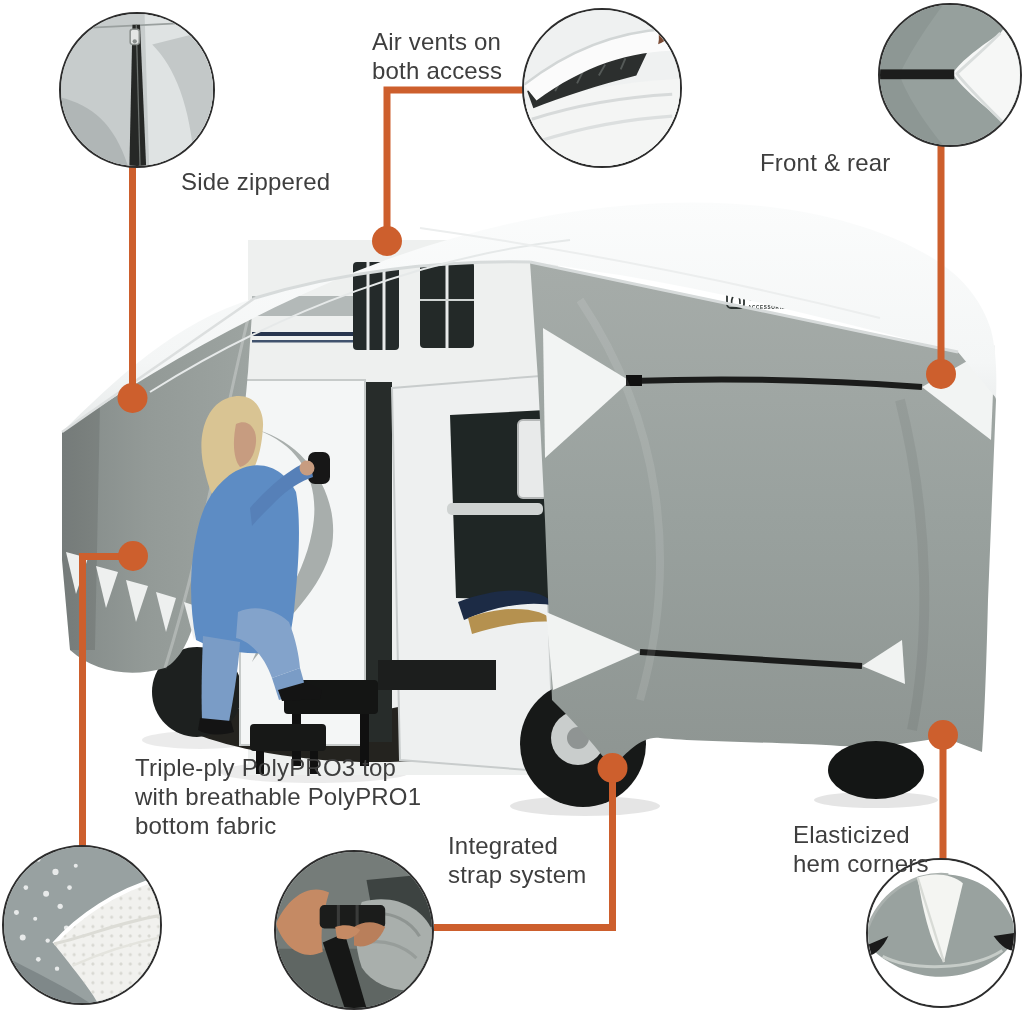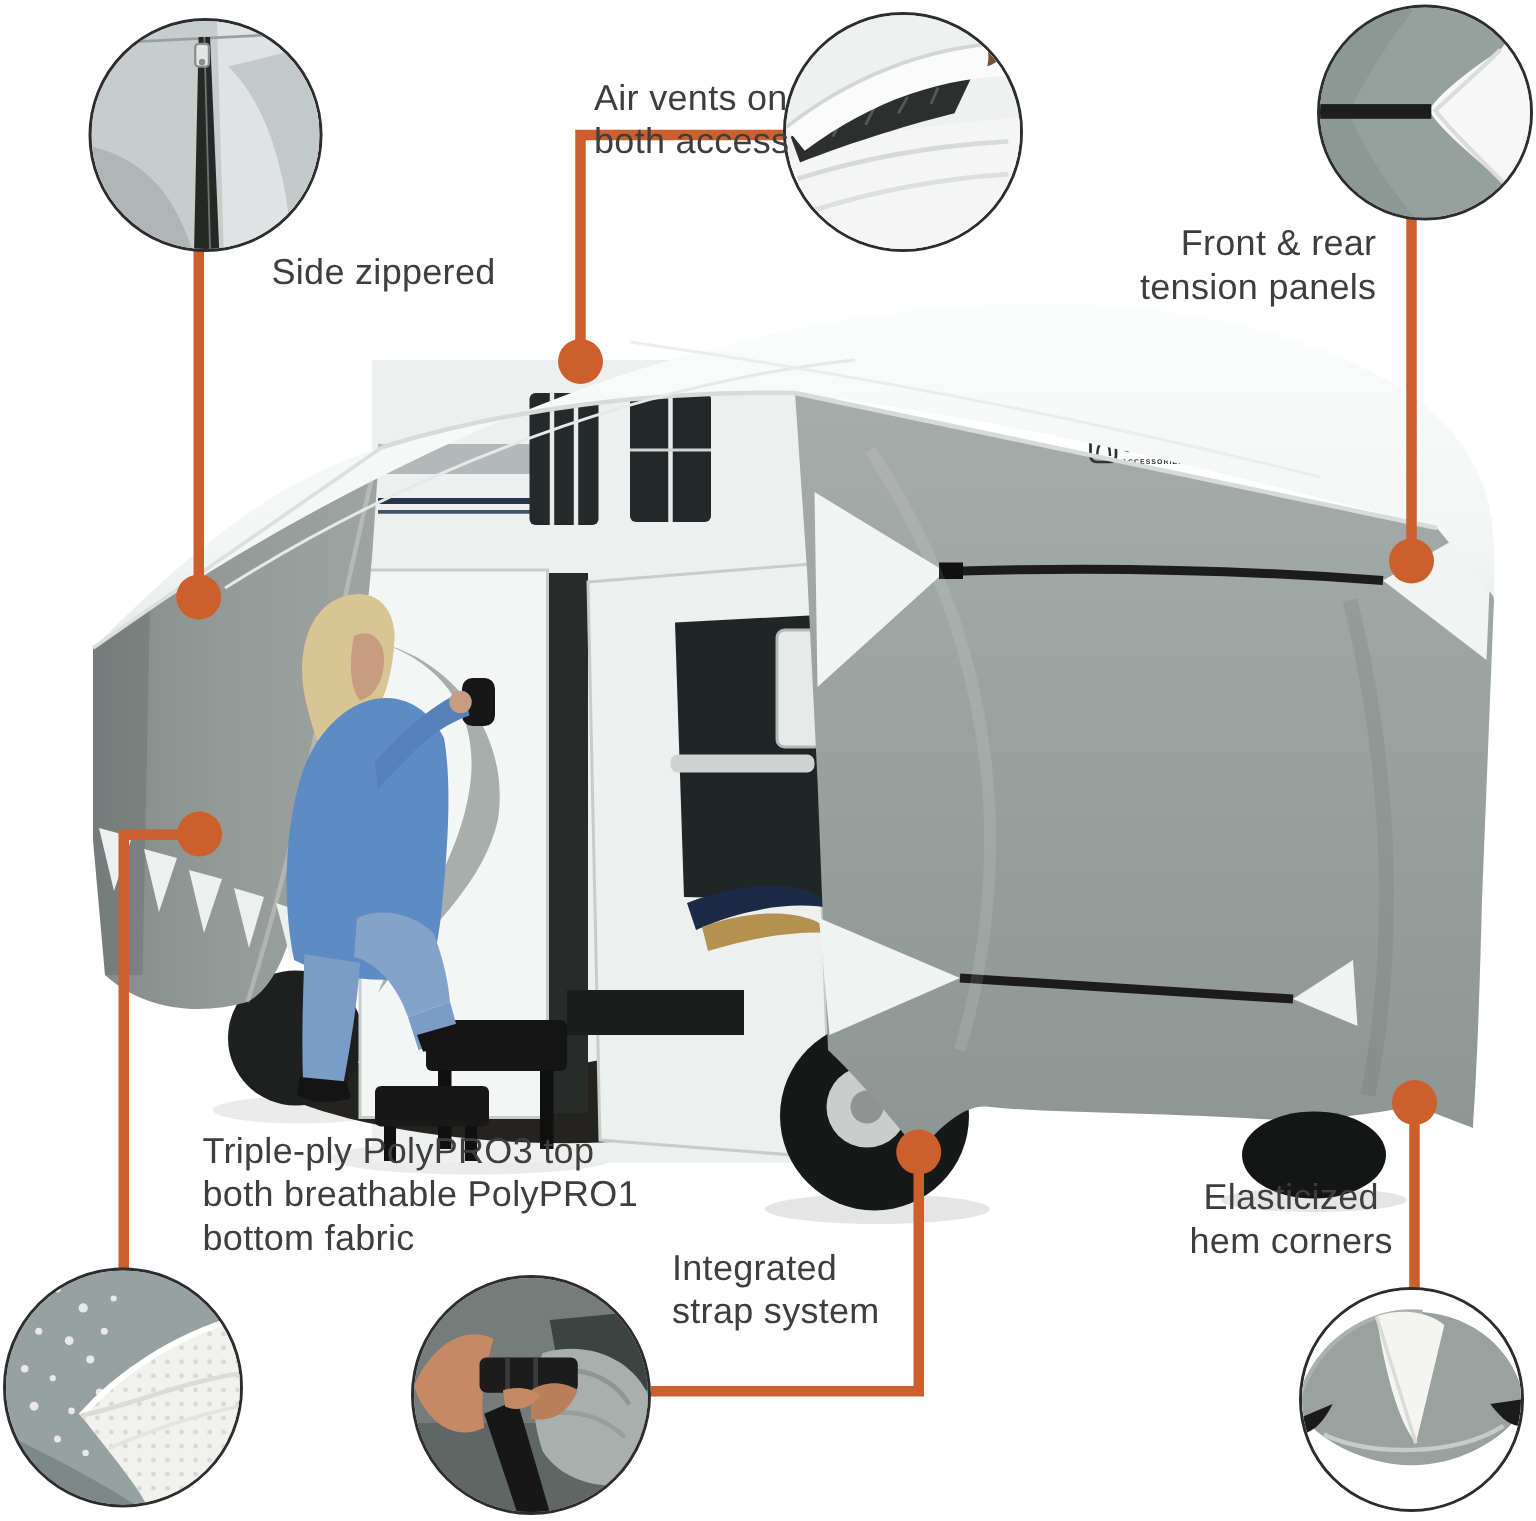--- a/index.html
+++ b/index.html
@@ -289,39 +289,38 @@
       <path d="M0,58 L14,52 C10,60 6,64 0,66 Z" fill="#1a1a1a"></path>
       <path d="M100,50 L86,52 C92,60 96,62 100,62 Z" fill="#1a1a1a"></path>
       <path d="M10,66 C30,76 70,76 92,62" stroke="#c6ccc8" stroke-width="2" fill="none"></path>
     </svg>
   </div>
 
   <div class="callout-label" style="left:145px;top:167px;margin-left:36px;">
     <span>Side zippered</span>
   </div>
 
-  <div class="callout-label" style="left:396px;top:27px;margin-top:24px;">
+  <div class="callout-label" style="left:372px;top:27px;">
     <span>Air vents on</span>
     <span>both access</span>
   </div>
 
   <div class="callout-label" style="left:760px;top:148px;text-align:right;">
     <span>Front &amp; rear</span>
-    <span>tension panels</span>
   </div>
 
   <div class="callout-label" style="left:92px;top:753px;margin-left:43px;">
     <span>Triple-ply PolyPRO3 top</span>
-    <span>both breathable PolyPRO1</span>
+    <span>with breathable PolyPRO1</span>
     <span>bottom fabric</span>
   </div>
 
   <div class="callout-label" style="left:448px;top:831px;">
     <span>Integrated</span>
     <span>strap system</span>
   </div>
 
-  <div class="callout-label" style="left:793px;top:784px;text-align:center;">
+  <div class="callout-label" style="left:793px;top:820px;">
     <span>Elasticized</span>
     <span>hem corners</span>
   </div>
 
 </div>
 
 </body></html>

